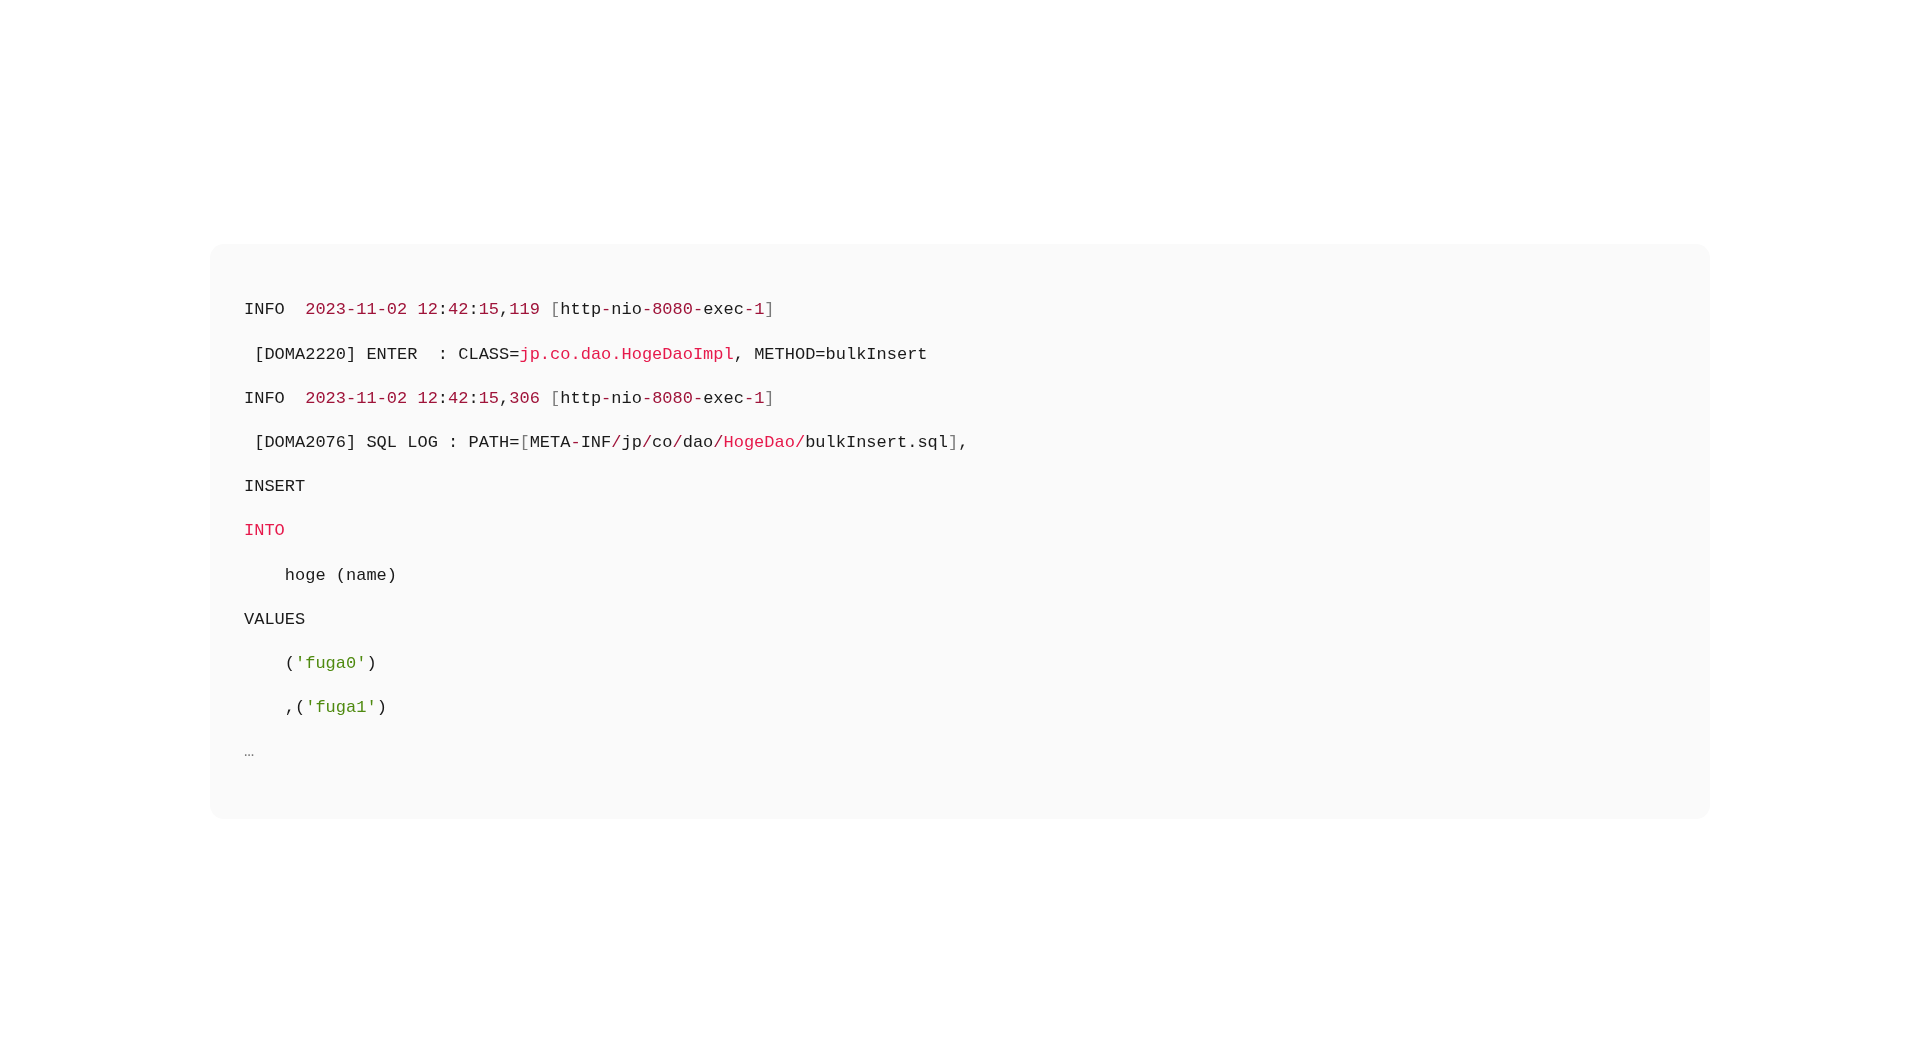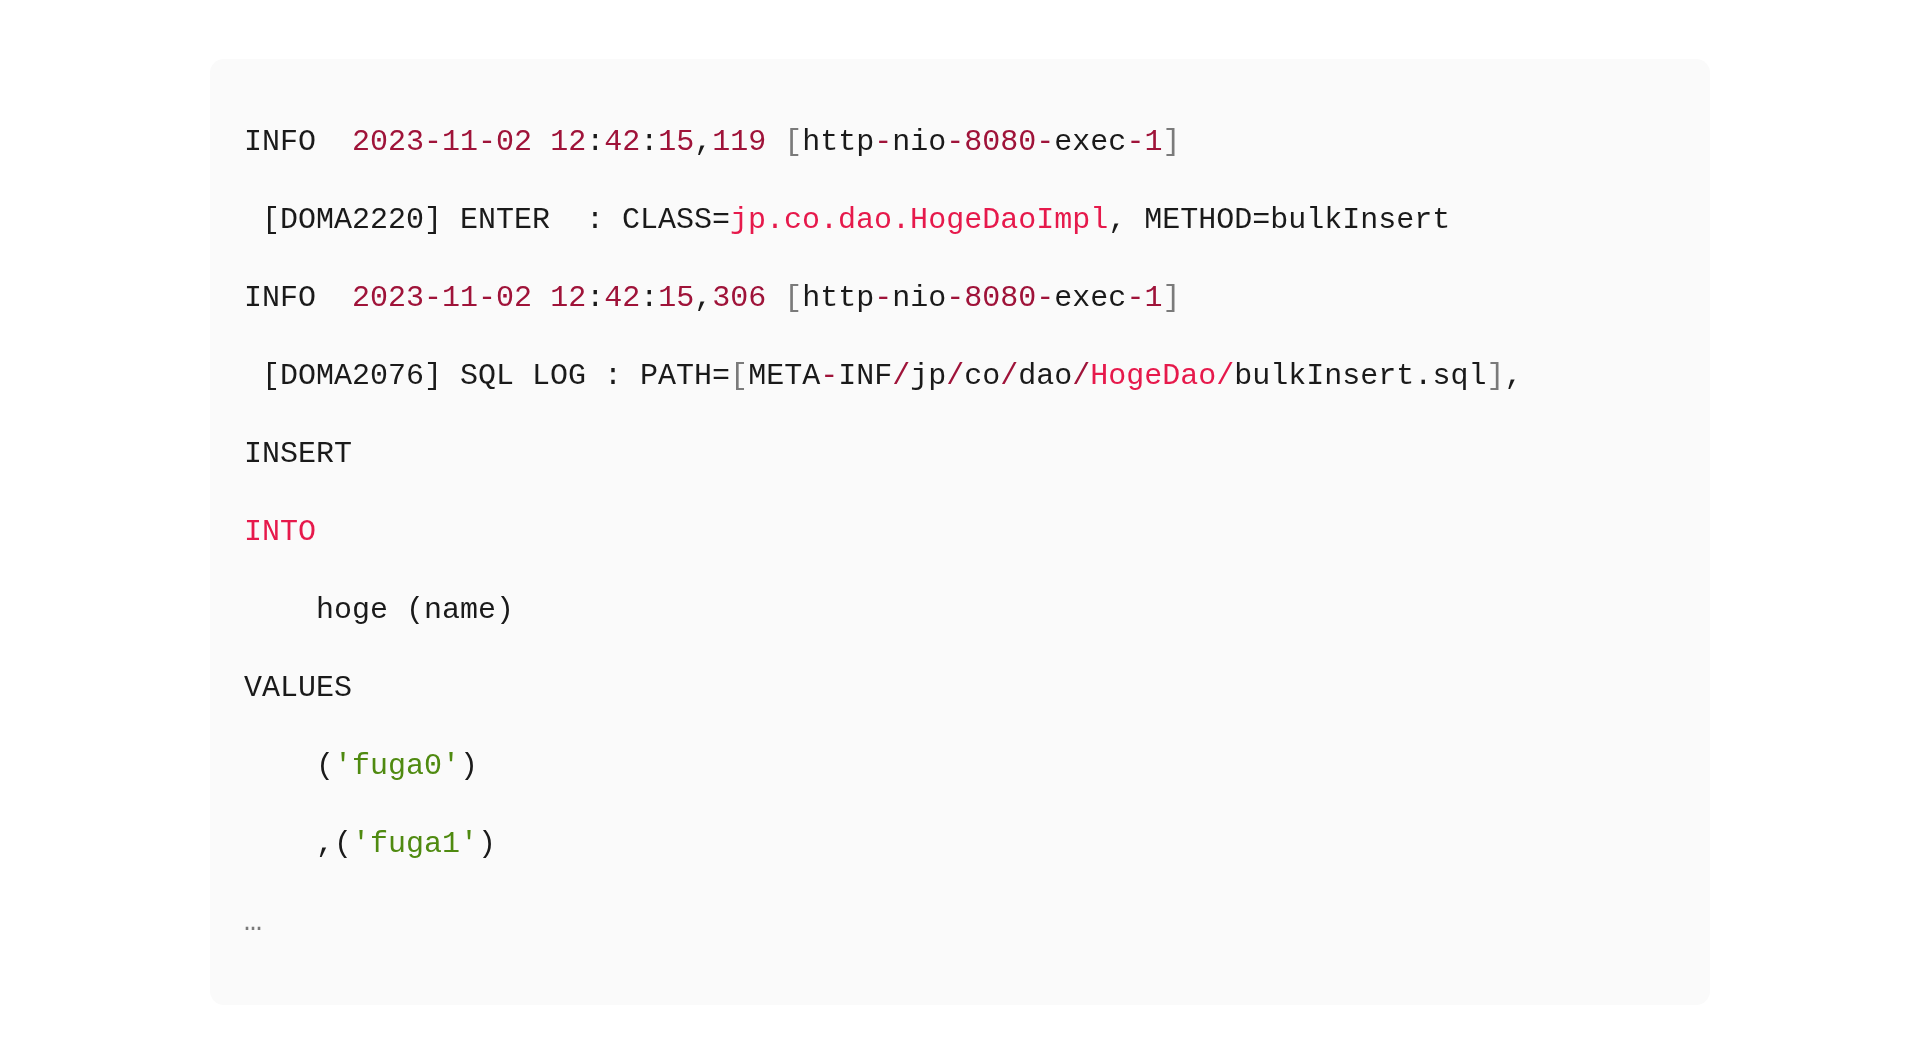--- a/index.html
+++ b/index.html
@@ -13,21 +13,21 @@
     justify-content: center;
     min-height: 100vh;
     width: 100%;
   }
   .code-block {
     background: #fafafa;
     border-radius: 14px;
     padding: 44px 34px;
     width: 1500px;
     max-width: 95vw;
-    font-size: 30px;
+    font-size: 17px;
     line-height: 2.6;
     color: #1a1a1a;
     white-space: pre;
     overflow-x: auto;
   }
   .c-default { color: #1a1a1a; }
   .c-maroon  { color: #9f1339; }
   .c-red     { color: #e6194b; }
   .c-gray    { color: #7a7a7a; }
   .c-green   { color: #4f8a10; }

